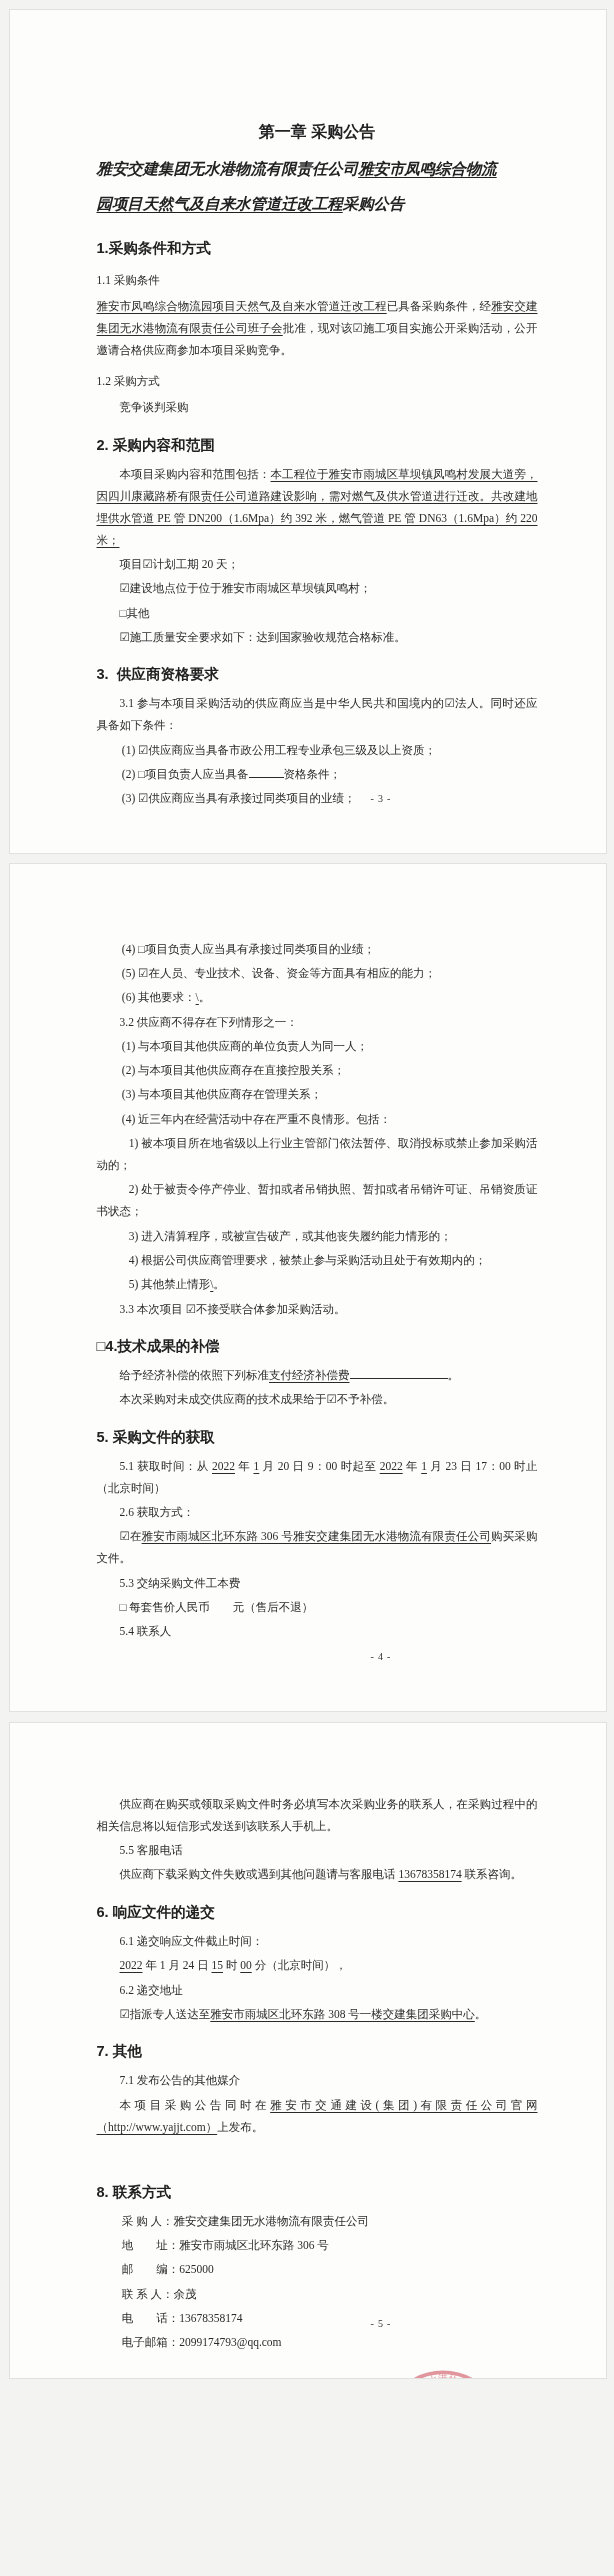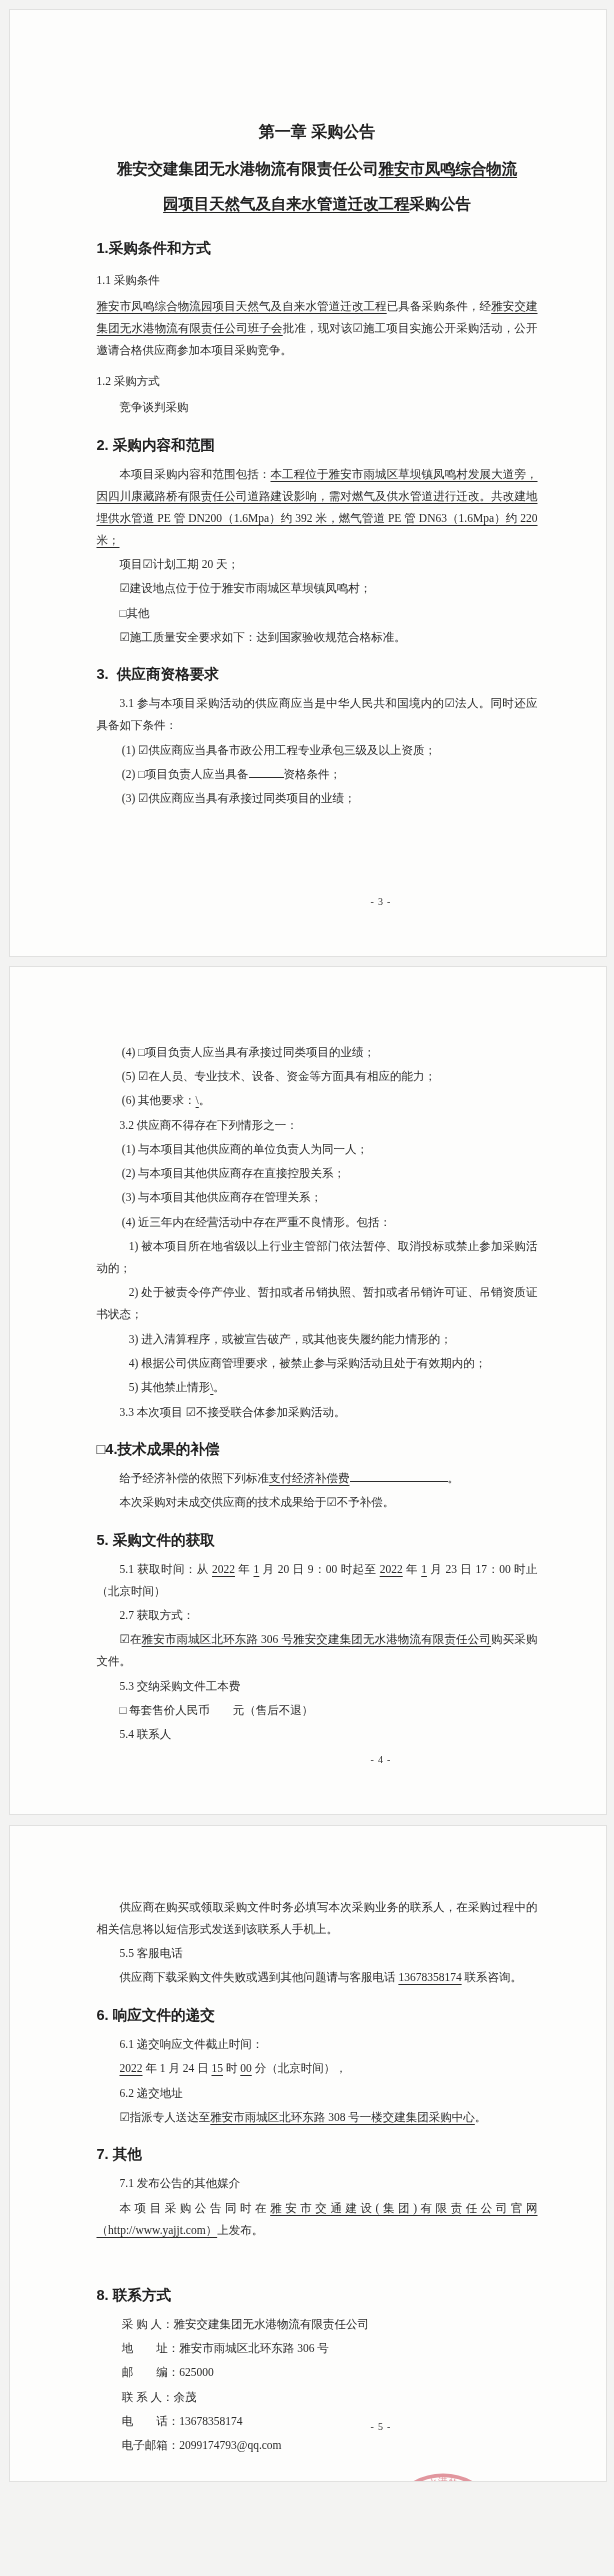--- a/index.html
+++ b/index.html
@@ -12,37 +12,37 @@
   .doc{width:615px;}
   .page{
     position:relative;
     box-sizing:border-box;
     width:598px;
     margin:0 auto;
     background:#fdfdfc;
     border:0.8px solid #e1e1e0;
     overflow:hidden;
   }
-  .page-1{height:948px;margin-top:9.2px;}
+  .page-1{height:845px;margin-top:9.2px;}
   .page-2{height:849px;margin-top:9.2px;}
   .page-3{height:657px;margin-top:9.2px;margin-bottom:19px;}
   .content{padding:0 68px 0 87px;}
   .page-1 .content{padding-top:109px;}
   .page-2 .content{padding-top:71px;}
   .page-3 .content{padding-top:68px;}
 
   .doc-title{
     font-family:"Liberation Sans","DejaVu Sans",sans-serif;
     font-weight:bold;font-size:16px;line-height:26px;
     text-align:center;color:#222;
   }
   .doc-subtitle{
     font-family:"Liberation Sans","DejaVu Sans",sans-serif;
     font-weight:bold;font-size:15.4px;line-height:35px;
-    text-align:center;margin-top:6.1px;color:#222;
+    margin-top:6.1px;color:#222;font-style:italic;
   }
   .h2{
     font-family:"Liberation Sans","DejaVu Sans",sans-serif;
     font-weight:bold;font-size:14.6px;line-height:23px;
     margin:15.4px 0 6.1px;color:#222;white-space:pre-wrap;
   }
   .h3{
     font-size:11.5px;line-height:18.4px;margin:11.5px 0 5.4px;
   }
   .para{
@@ -118,21 +118,21 @@
         <div class="para i28"><span>2) 处于被责令停产停业、暂扣或者吊销执照、暂扣或者吊销许可证、吊销资质证书状态；</span></div>
         <div class="para i28"><span>3) 进入清算程序，或被宣告破产，或其他丧失履约能力情形的；</span></div>
         <div class="para i28"><span>4) 根据公司供应商管理要求，被禁止参与采购活动且处于有效期内的；</span></div>
         <div class="para i28"><span>5) 其他禁止情形</span><u>\</u><span>。</span></div>
         <div class="para i2"><span>3.3 本次项目 ☑不接受联合体参加采购活动。</span></div>
         <div class="h2"><span>□4.技术成果的补偿</span></div>
         <div class="para i2"><span>给予经济补偿的依照下列标准</span><u>支付经济补偿费</u><span class="blank" style="width: 98px;"></span><span>。</span></div>
         <div class="para i2"><span>本次采购对未成交供应商的技术成果给于☑不予补偿。</span></div>
         <div class="h2"><span>5. 采购文件的获取</span></div>
         <div class="para i2"><span>5.1 获取时间：从 </span><u>2022</u><span> 年 </span><u>1</u><span> 月 20 日 9：00 时起至 </span><u>2022</u><span> 年 </span><u>1</u><span> 月 23 日 17：00 时止（北京时间）</span></div>
-        <div class="para i2"><span>2.7 获取方式：</span></div>
+        <div class="para i2"><span>2.6 获取方式：</span></div>
         <div class="para i2"><span>☑在</span><u>雅安市雨城区北环东路 306 号雅安交建集团无水港物流有限责任公司</u><span>购买采购文件。</span></div>
         <div class="para i2"><span>5.3 交纳采购文件工本费</span></div>
         <div class="para i2"><span>□ 每套售价人民币　　元（售后不退）</span></div>
         <div class="para i2"><span>5.4 联系人</span></div>
       </div>
     <div class="pageno">- 4 -</div>
   </section>
 
   <section class="page page-3">
     <div class="content">

